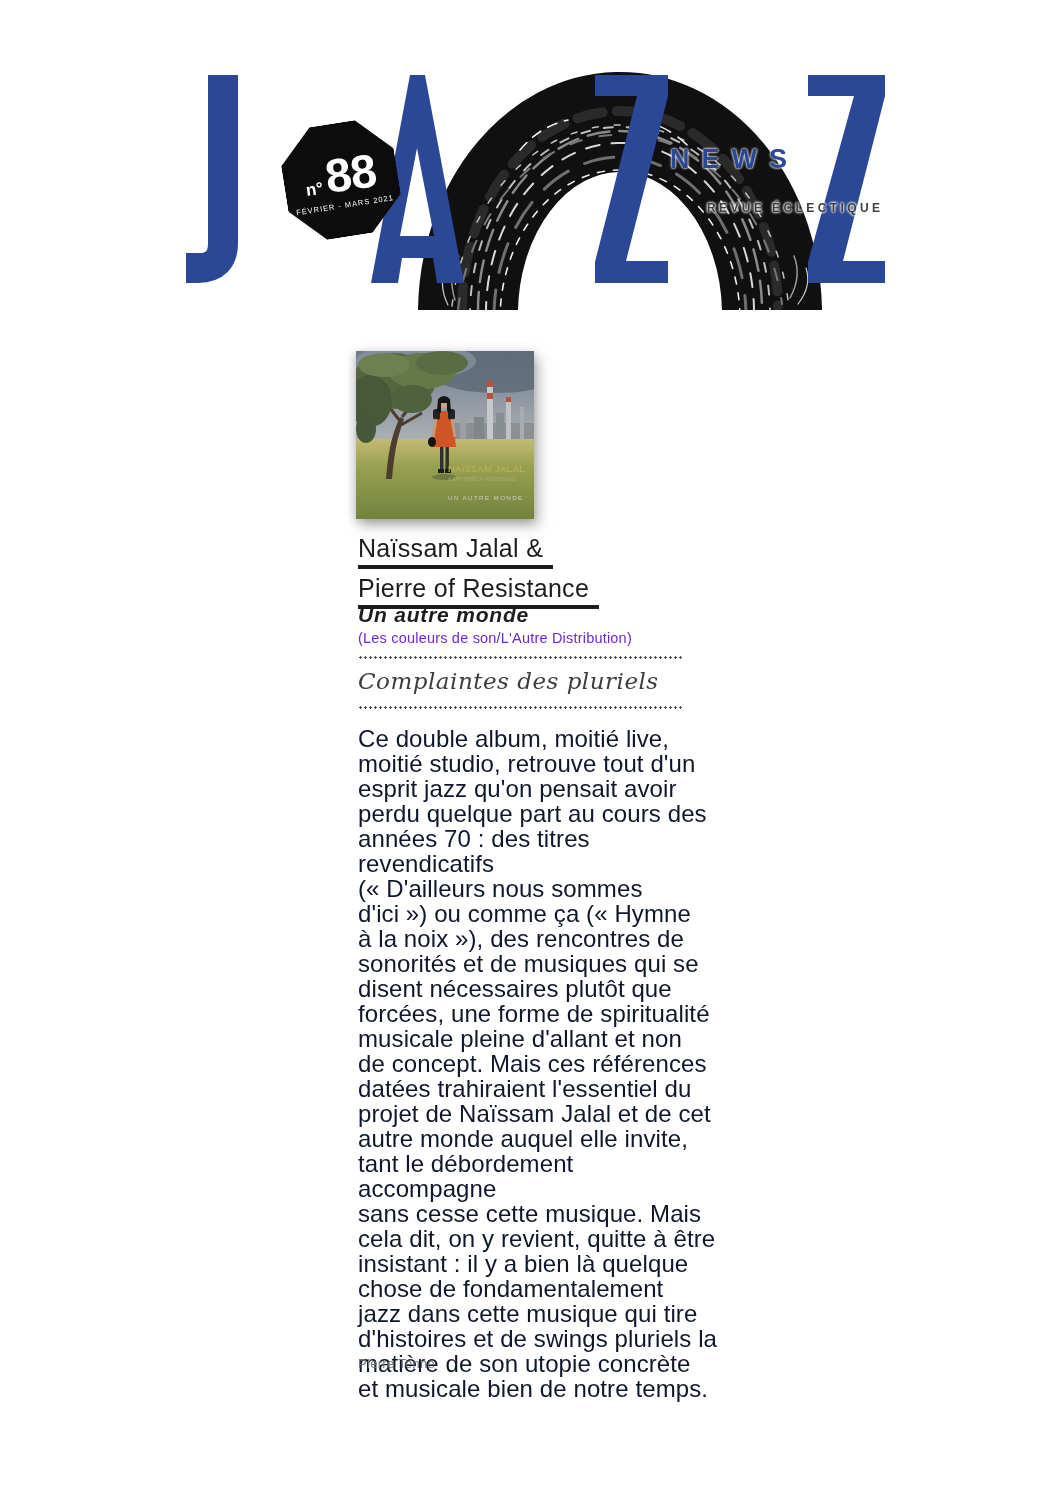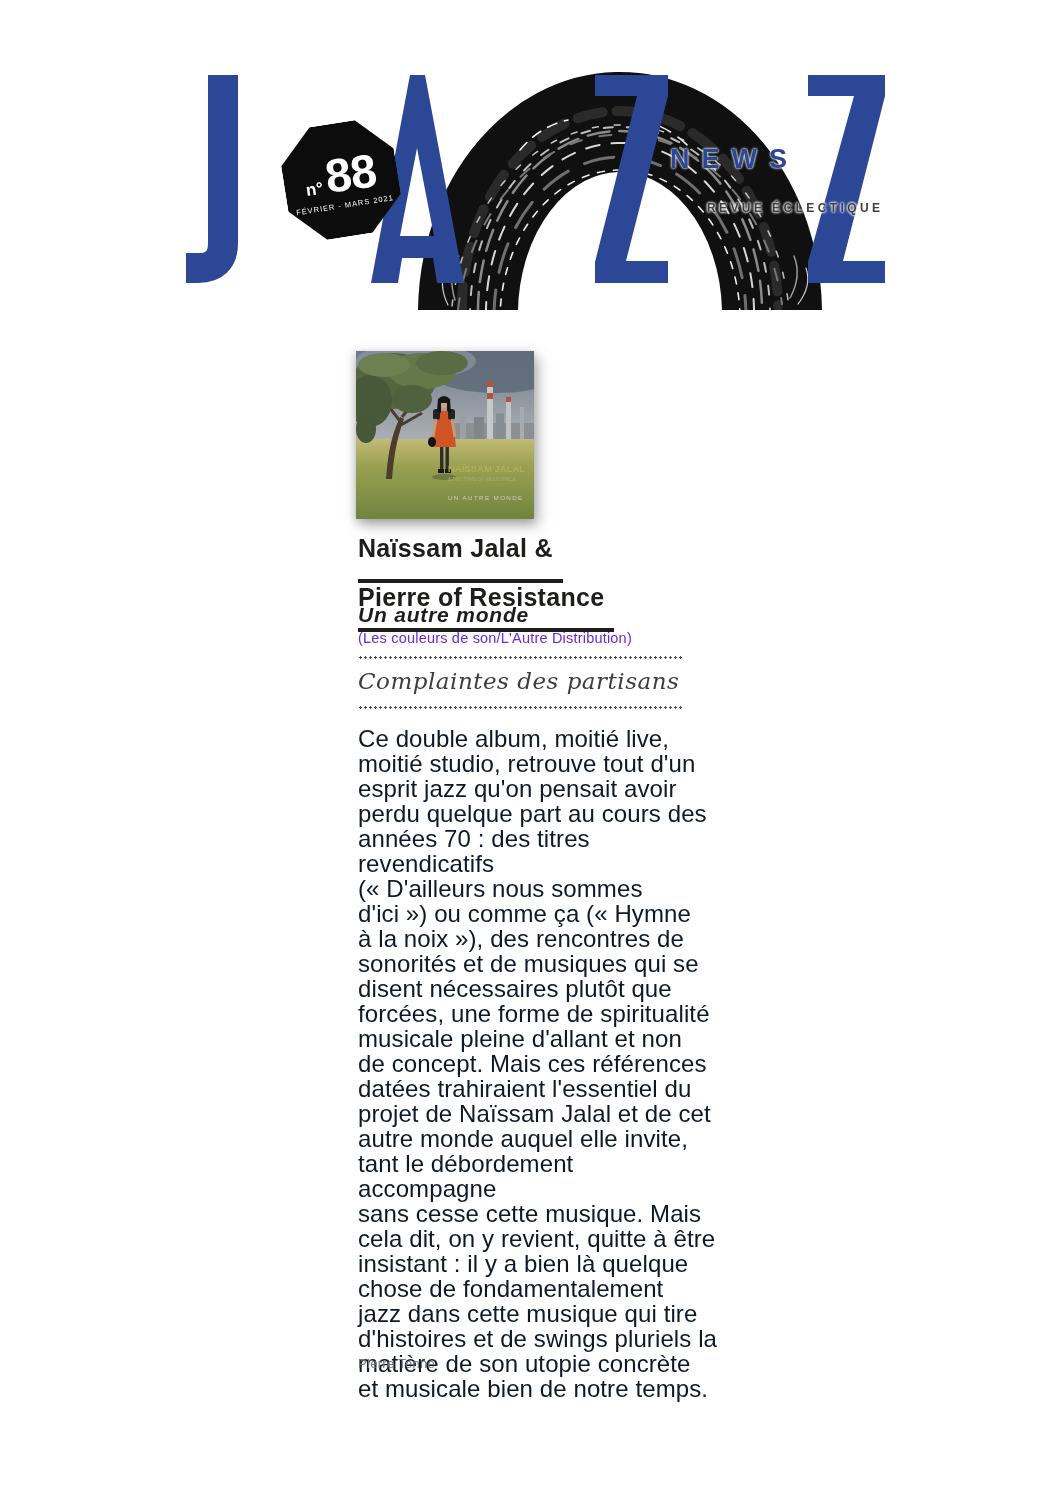--- a/index.html
+++ b/index.html
@@ -34,22 +34,22 @@
   .issue-badge .date{font-size:7.5px;letter-spacing:1px;margin-top:3px;white-space:nowrap;}
   
   .cover{
     position:absolute;left:356px;top:351px;width:178px;height:168px;
     box-shadow:4px 6px 12px rgba(110,110,110,.55), -2px 2px 8px rgba(150,150,150,.4);
     background:#15803d;
   }
   
   .col{position:absolute;left:358px;width:360px;}
   .title-line{
-    display:inline-block;font-size:25px;font-weight:bold;letter-spacing:.3px;color:#1d1d1b;
-    border-bottom:4px solid #1d1d1b;padding:0 10px 16px 0;white-space:nowrap;
+    display:inline-block;font-size:25px;font-weight:normal;letter-spacing:.3px;color:#1d1d1b;
+    border-bottom:4px solid #1d1d1b;padding:0 10px 2px 0;margin-bottom:5px;white-space:nowrap;
   }
   .album-title{font-size:21px;font-weight:bold;font-style:italic;letter-spacing:.8px;color:#1d1d1b;}
   .label-credit{font-size:14.5px;color:#6d28d9;letter-spacing:.2px;}
   .dotted{
     height:3px;width:326px;
     background-image:radial-gradient(circle,#4d4d4d 1px,transparent 1.2px);
     background-size:5px 3px;background-repeat:repeat-x;background-position:left center;
   }
   .review-heading{
     font-family:"DejaVu Serif","Liberation Serif",serif;font-style:italic;
@@ -175,21 +175,21 @@
     <span class="title-line">Naïssam Jalal &amp;</span><br>
     <span class="title-line">Pierre of Resistance</span>
   </div>
 
   <div class="col album-title" style="top:603px;">Un autre monde</div>
 
   <div class="col label-credit" style="top:630px;">(Les couleurs de son/L'Autre Distribution)</div>
 
   <div class="col dotted" style="top:656px;"></div>
 
-  <div class="col review-heading" style="top:668px;">Complaintes des partisans</div>
+  <div class="col review-heading" style="top:668px;">Complaintes des pluriels</div>
 
   <div class="col dotted" style="top:706px;"></div>
 
   <div class="col review-body" style="top:726px;">Ce double album, moitié live,
 moitié studio, retrouve tout d'un
 esprit jazz qu'on pensait avoir
 perdu quelque part au cours des
 années 70 : des titres revendicatifs
 (« D'ailleurs nous sommes
 d'ici ») ou comme ça (« Hymne

